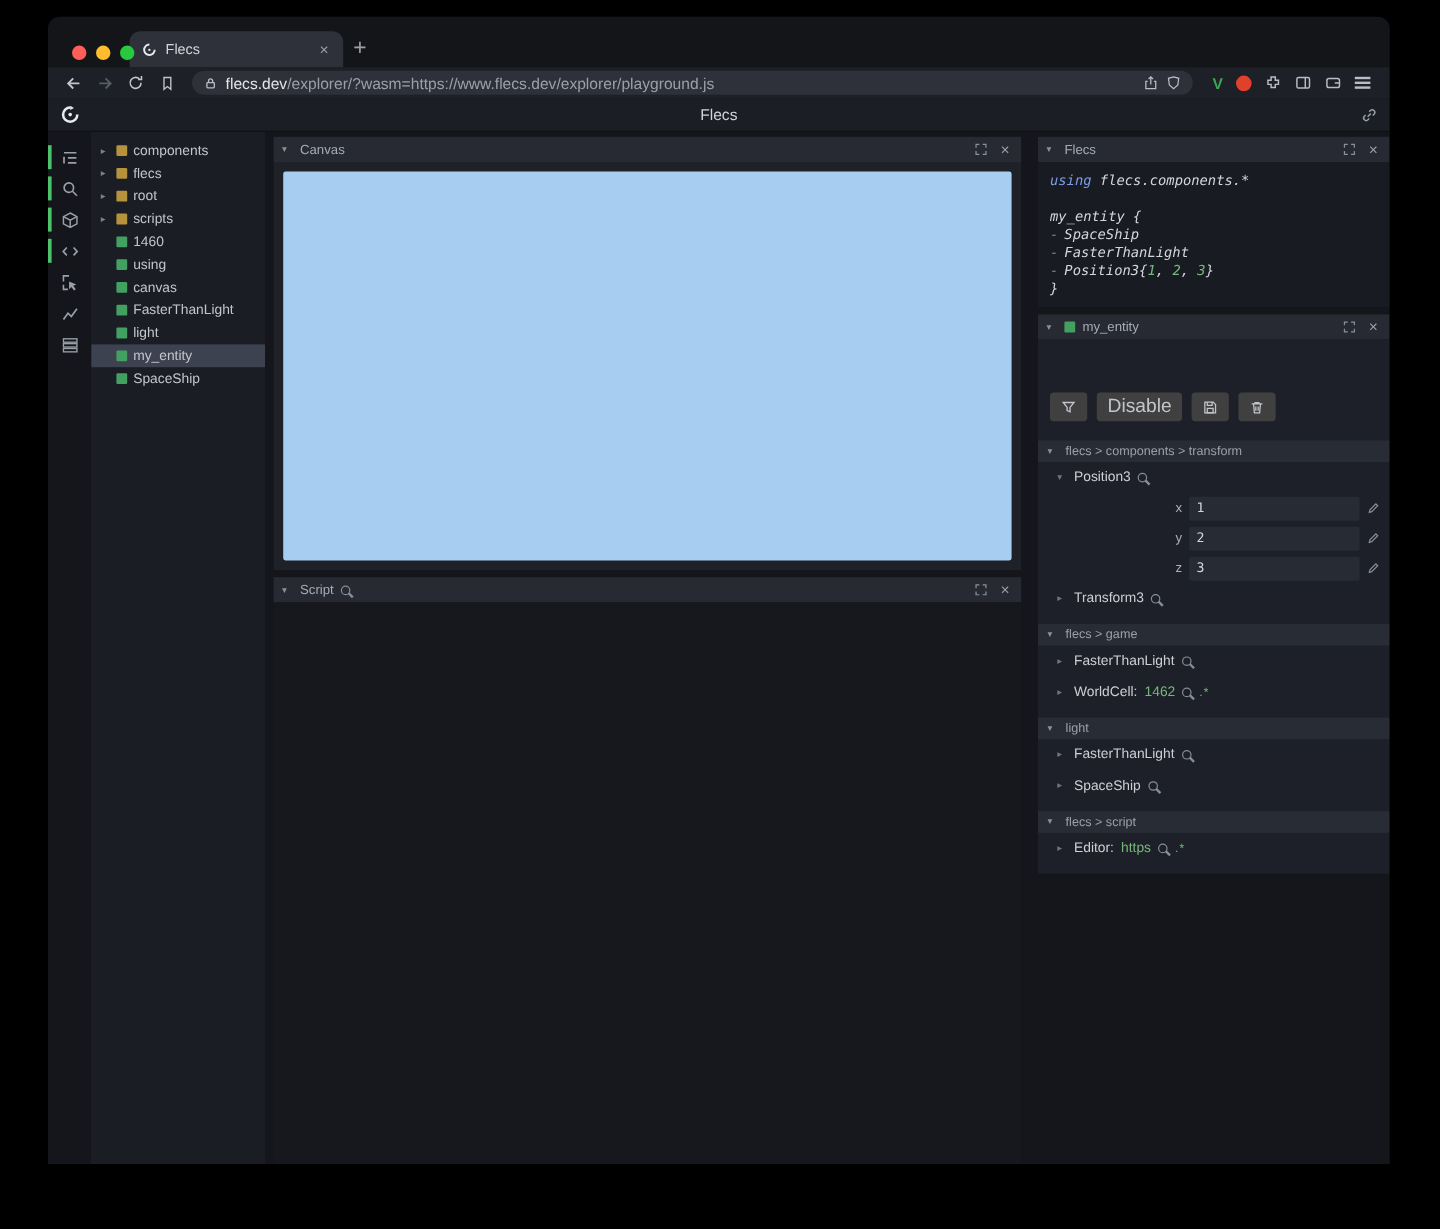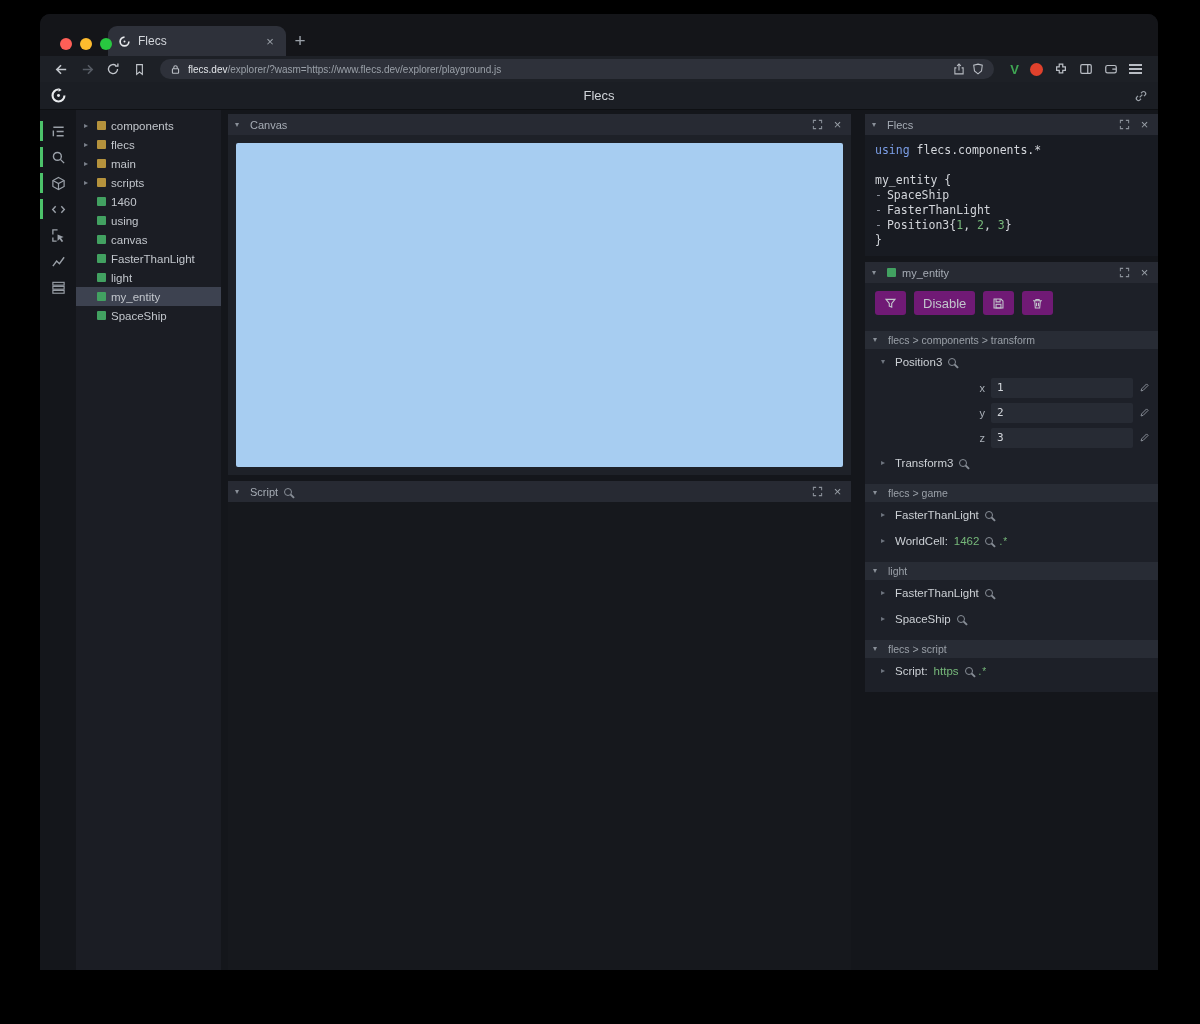--- a/index.html
+++ b/index.html
@@ -13,21 +13,21 @@
   .tabbar { height:42px; background:#141519; position:relative; display:flex; align-items:flex-end; padding-left:68px; flex:none; }
   .traffic { position:absolute; left:20px; top:24px; display:flex; gap:8px; }
   .dot { width:12px; height:12px; border-radius:50%; }
   .tab { width:178px; height:30px; background:#2e313a; border-radius:9px 9px 0 0; display:flex; align-items:center; gap:7px; padding:0 8px 0 10px; color:#d3d6db; font-size:12px; }
   .tab-close { margin-left:auto; color:#9aa0a8; font-size:13px; width:16px; text-align:center; cursor:default; }
   .newtab { width:28px; height:28px; color:#9aa0a8; font-size:19px; display:flex; align-items:center; justify-content:center; margin-bottom:1px; }
 
   .toolbar { height:26px; background:#1d2026; display:flex; align-items:center; padding:0 10px; gap:4px; flex:none; }
   .nav-btn { width:22px; height:22px; display:flex; align-items:center; justify-content:center; color:#c2c6cc; }
   .nav-btn.disabled { color:#565b64; }
-  .urlbar { flex:1; height:20px; background:#2e313a; border-radius:10px; display:flex; align-items:center; padding:0 10px; gap:7px; margin:0 6px; font-size:10px; min-width:0; }
+  .urlbar { flex:1; height:20px; background:#2e313a; border-radius:10px; display:flex; align-items:center; padding:0 10px; gap:7px; margin:0 6px; font-size:13px; min-width:0; }
   .url-text { flex:1; white-space:nowrap; overflow:hidden; color:#9aa0a8; }
   .url-domain { color:#e2e5e9; }
   .pill-icon { color:#b9bdc4; display:flex; align-items:center; flex:none; }
   .ext-icons { display:flex; align-items:center; gap:11px; padding:0 6px; color:#b9bdc4; }
   .ext-v { color:#3fa653; font-weight:bold; font-size:13px; }
   .ext-red { width:13px; height:13px; border-radius:50%; background:#e0412c; }
   .burger { display:flex; flex-direction:column; gap:2.5px; }
   .burger i { display:block; width:13px; height:1.6px; background:#b9bdc4; }
 
   .appheader { height:28px; background:#1b1e24; border-bottom:1px solid #0e1013; display:flex; align-items:center; padding:0 10px; position:relative; flex:none; }
@@ -59,28 +59,28 @@
   .spacer { flex:1; }
   .ph-icon { color:#8a9099; display:flex; align-items:center; justify-content:center; width:15px; }
   .ph-close { color:#9aa0a8; font-size:13px; width:13px; text-align:center; line-height:1; }
 
   .canvas-content { background:#1e2128; padding:8px; }
   .canvas-blue { height:324px; background:#a7cdf1; border-radius:2px; }
   .search-panel { flex:1; }
   .search-content { background:#16181d; flex:1; }
 
   .editor-content { background:#181b22; padding:8px 10px; font-family:"DejaVu Sans Mono",monospace; font-size:11.5px; line-height:15px; color:#d3d6db; }
-  .code-line { white-space:pre; }
+  .code-line { white-space:pre;font-style:italic; }
   .tok-kw { color:#7c9fe8; }
   .tok-num { color:#76b87a; }
   .tok-dash { color:#8a8f99; margin-right:5px; }
 
   .inspector-body { background:#1d2028; padding-bottom:8px; }
   .insp-toolbar { display:flex; gap:8px; padding:8px 10px; }
-  .tool-btn { height:24px; background:#701a75; border-radius:3px; display:flex; align-items:center; justify-content:center; color:#c2c6cc; font-size:13px; padding:0 9px; }
+  .tool-btn { height:24px; background:#404040; border-radius:3px; display:flex; align-items:center; justify-content:center; color:#c2c6cc; font-size:16px; padding:0 9px;margin-top:36px; }
   .section-header { height:18px; background:#282c35; display:flex; align-items:center; gap:6px; padding:0 8px; color:#9aa0a8; font-size:10.5px; margin-top:8px; }
   .comp-row { height:26px; display:flex; align-items:center; gap:6px; padding:0 10px 0 16px; color:#ccd0d5; font-size:11.5px; }
   .row-chev { color:#6f757f; font-size:8px; width:8px; line-height:1; flex:none; }
   .mag { position:relative; width:8px; height:8px; border:1.2px solid #878d96; border-radius:50%; display:inline-block; flex:none; }
   .mag::after { content:""; position:absolute; width:4.5px; height:1.5px; background:#878d96; right:-3.5px; bottom:-1.5px; transform:rotate(45deg); }
   .green { color:#76b87a; }
   .pair { color:#76b87a; font-size:10px; letter-spacing:1px; }
 
   .field-row { height:25px; display:flex; align-items:center; gap:6px; padding-right:8px; justify-content:flex-end; }
   .field-label { color:#aab0b8; font-size:11px; }
@@ -254,21 +254,21 @@
         <span>components</span>
       </div>
       <div class="tree-row">
         <span class="tree-arrow">▸</span>
         <span class="sq module"></span>
         <span>flecs</span>
       </div>
       <div class="tree-row">
         <span class="tree-arrow">▸</span>
         <span class="sq module"></span>
-        <span>main</span>
+        <span>root</span>
       </div>
       <div class="tree-row">
         <span class="tree-arrow">▸</span>
         <span class="sq module"></span>
         <span>scripts</span>
       </div>
       <div class="tree-row">
         <span class="tree-arrow"></span>
         <span class="sq entity"></span>
         <span>1460</span>
@@ -473,21 +473,21 @@
             <span>SpaceShip</span>
             <span class="mag"></span>
           </div>
 
           <div class="section-header">
             <span class="chev">▾</span>
             <span>flecs &gt; script</span>
           </div>
           <div class="comp-row">
             <span class="row-chev">▸</span>
-            <span>Script:</span>
+            <span>Editor:</span>
             <span class="green">https</span>
             <span class="mag"></span>
             <span class="pair">.*</span>
           </div>
         </div>
       </div>
     </div>
 
   </div>
 </div>

